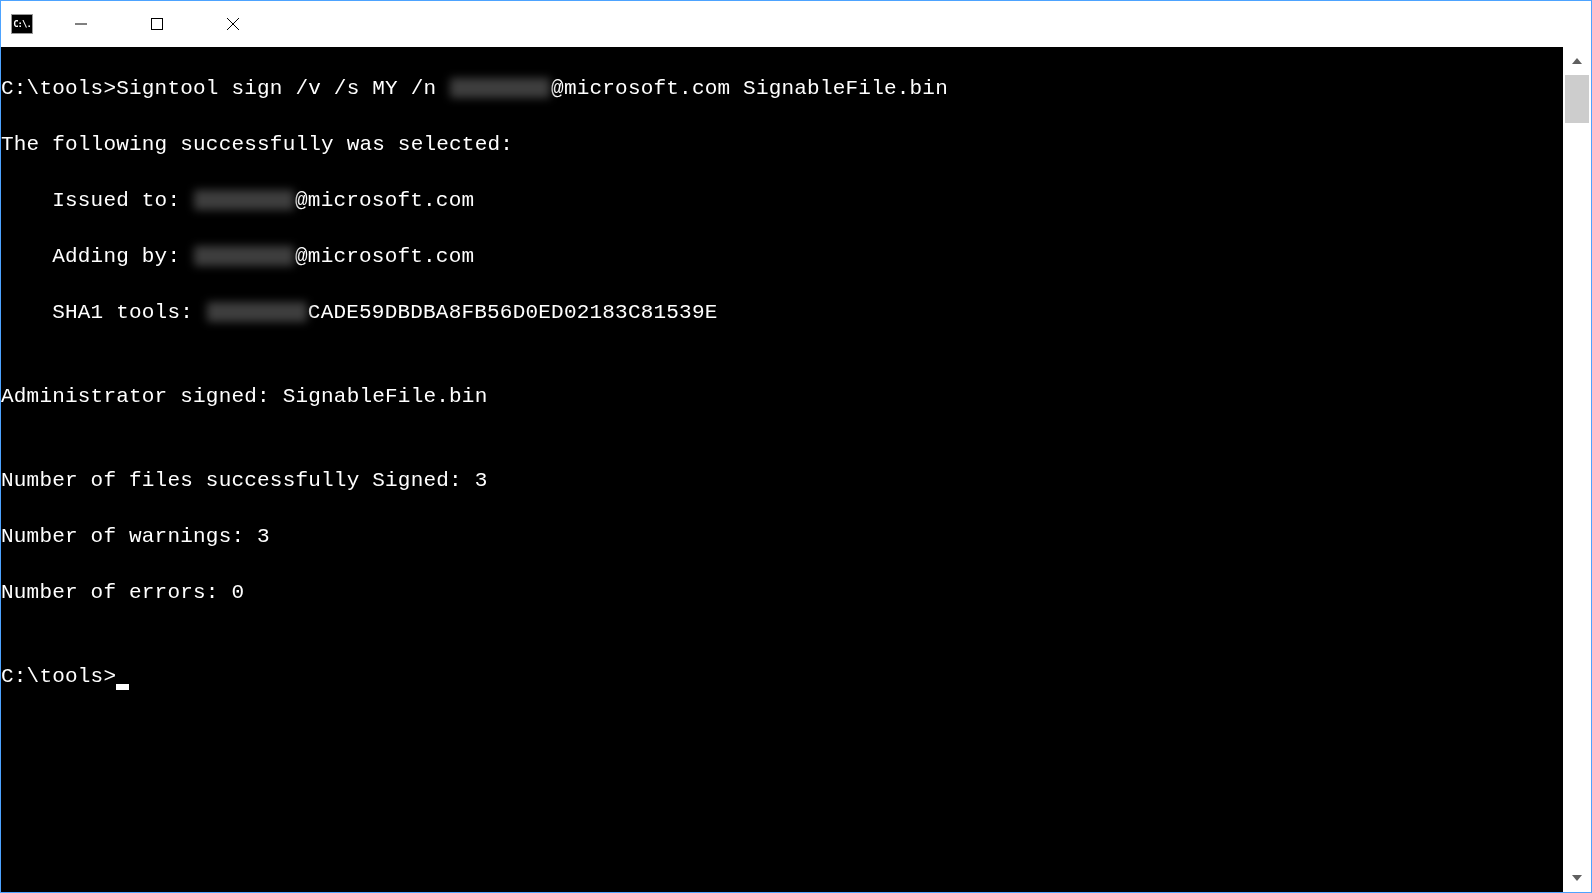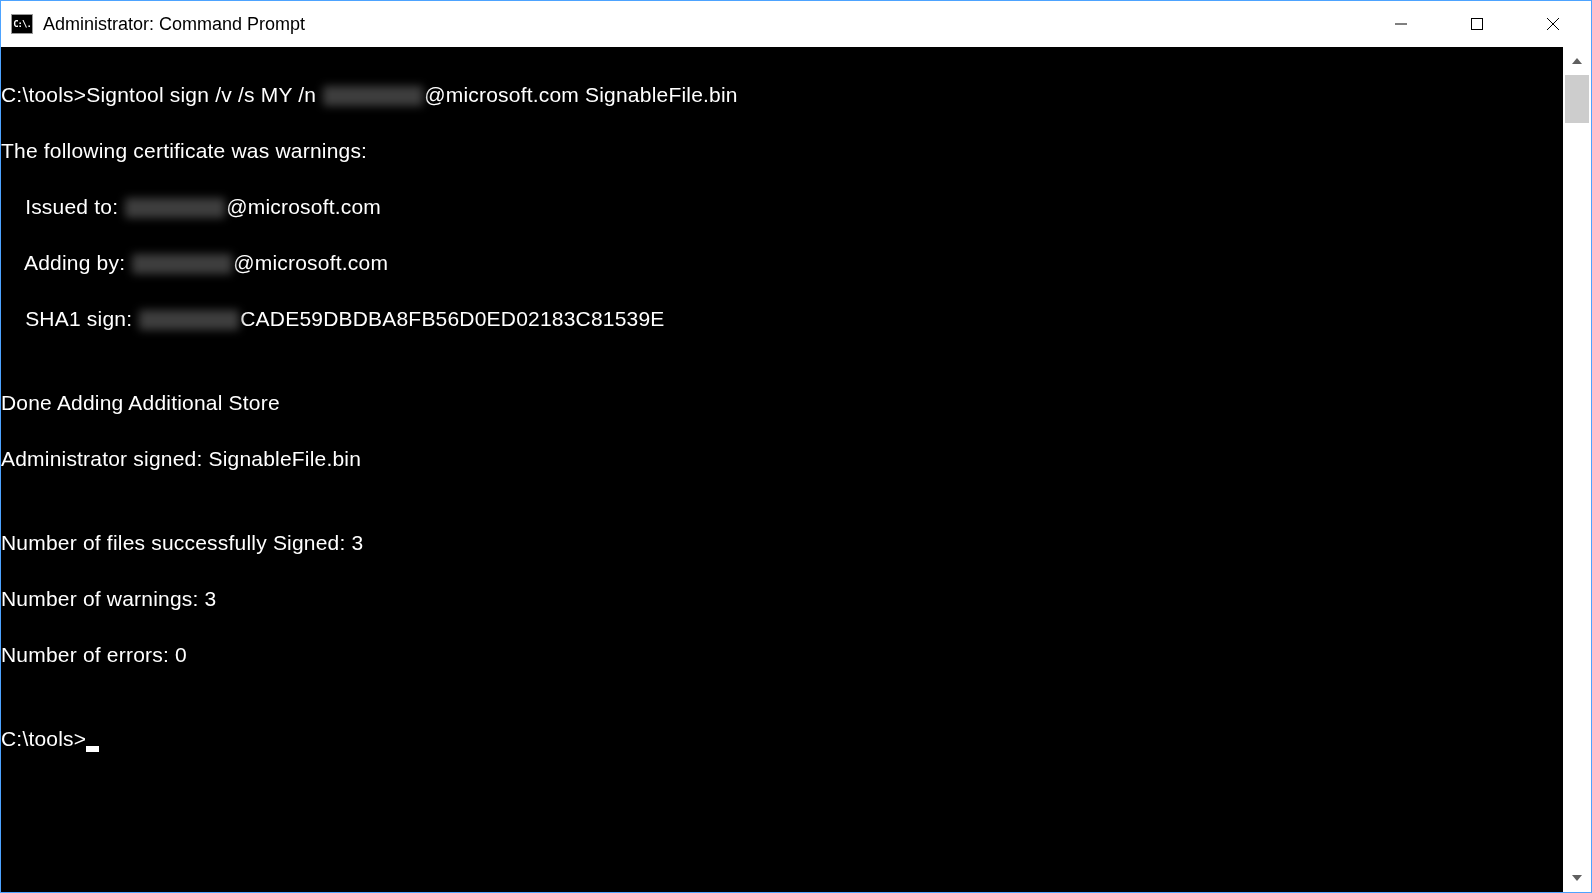--- a/index.html
+++ b/index.html
@@ -70,24 +70,24 @@
     .content-wrap {
       flex: 1;
       display: flex;
       background: #000;
       min-height: 0;
     }
     .console {
       flex: 1;
       background: #000;
       color: #fff;
-      font-family: Liberation Sans, sans-serif;
+      font-family: Liberation Mono, monospace;
       font-size: 21px;
       line-height: 28px;
-      padding: 6px 0 0 0;
+      padding: 0 0 0 0;
       white-space: pre;
       overflow: hidden;
       letter-spacing: 0.2px;
     }
     .line {
       display: block;
     }
     .inline {
       display: inline;
     }
@@ -142,21 +142,20 @@
       cursor: pointer;
     }
   </style>
 </head>
 <body>
 
 <div class="window">
 
   <div class="titlebar">
     <div class="app-icon">C:\.</div>
-    <div class="title-text">Administrator: Command Prompt</div>
     <div class="title-controls">
       <div class="ctrl-btn">
         <svg width="14" height="14">
             <line x1="1" y1="7" x2="13" y2="7"></line>
           </svg>
       </div>
       <div class="ctrl-btn">
         <svg width="14" height="14">
             <rect x="1.5" y="1.5" width="11" height="11"></rect>
           </svg>
@@ -167,26 +166,25 @@
             <line x1="14" y1="2" x2="2" y2="14"></line>
           </svg>
       </div>
     </div>
   </div>
 
   <div class="content-wrap">
 
     <div class="console">
 <span class="line"><span class="inline">C:\tools&gt;</span><span class="inline">Signtool sign /v /s MY /n </span><span class="redacted redacted-short"></span><span class="inline">@microsoft.com SignableFile.bin</span></span>
-<span class="line">The following certificate was warnings:</span>
+<span class="line">The following successfully was selected:</span>
 <span class="line"><span class="inline">    Issued to: </span><span class="redacted redacted-short"></span><span class="inline">@microsoft.com</span></span>
 <span class="line"><span class="inline">    Adding by: </span><span class="redacted redacted-short"></span><span class="inline">@microsoft.com</span></span>
-<span class="line"><span class="inline">    SHA1 sign: </span><span class="redacted redacted-short"></span><span class="inline">CADE59DBDBA8FB56D0ED02183C81539E</span></span>
+<span class="line"><span class="inline">    SHA1 tools: </span><span class="redacted redacted-short"></span><span class="inline">CADE59DBDBA8FB56D0ED02183C81539E</span></span>
 <span class="line"></span>
-<span class="line">Done Adding Additional Store</span>
 <span class="line">Administrator signed: SignableFile.bin</span>
 <span class="line"></span>
 <span class="line">Number of files successfully Signed: 3</span>
 <span class="line">Number of warnings: 3</span>
 <span class="line">Number of errors: 0</span>
 <span class="line"></span>
 <span class="line"><span class="inline">C:\tools&gt;</span><span class="cursor"></span></span>
     </div>
 
     <div class="scrollbar">

